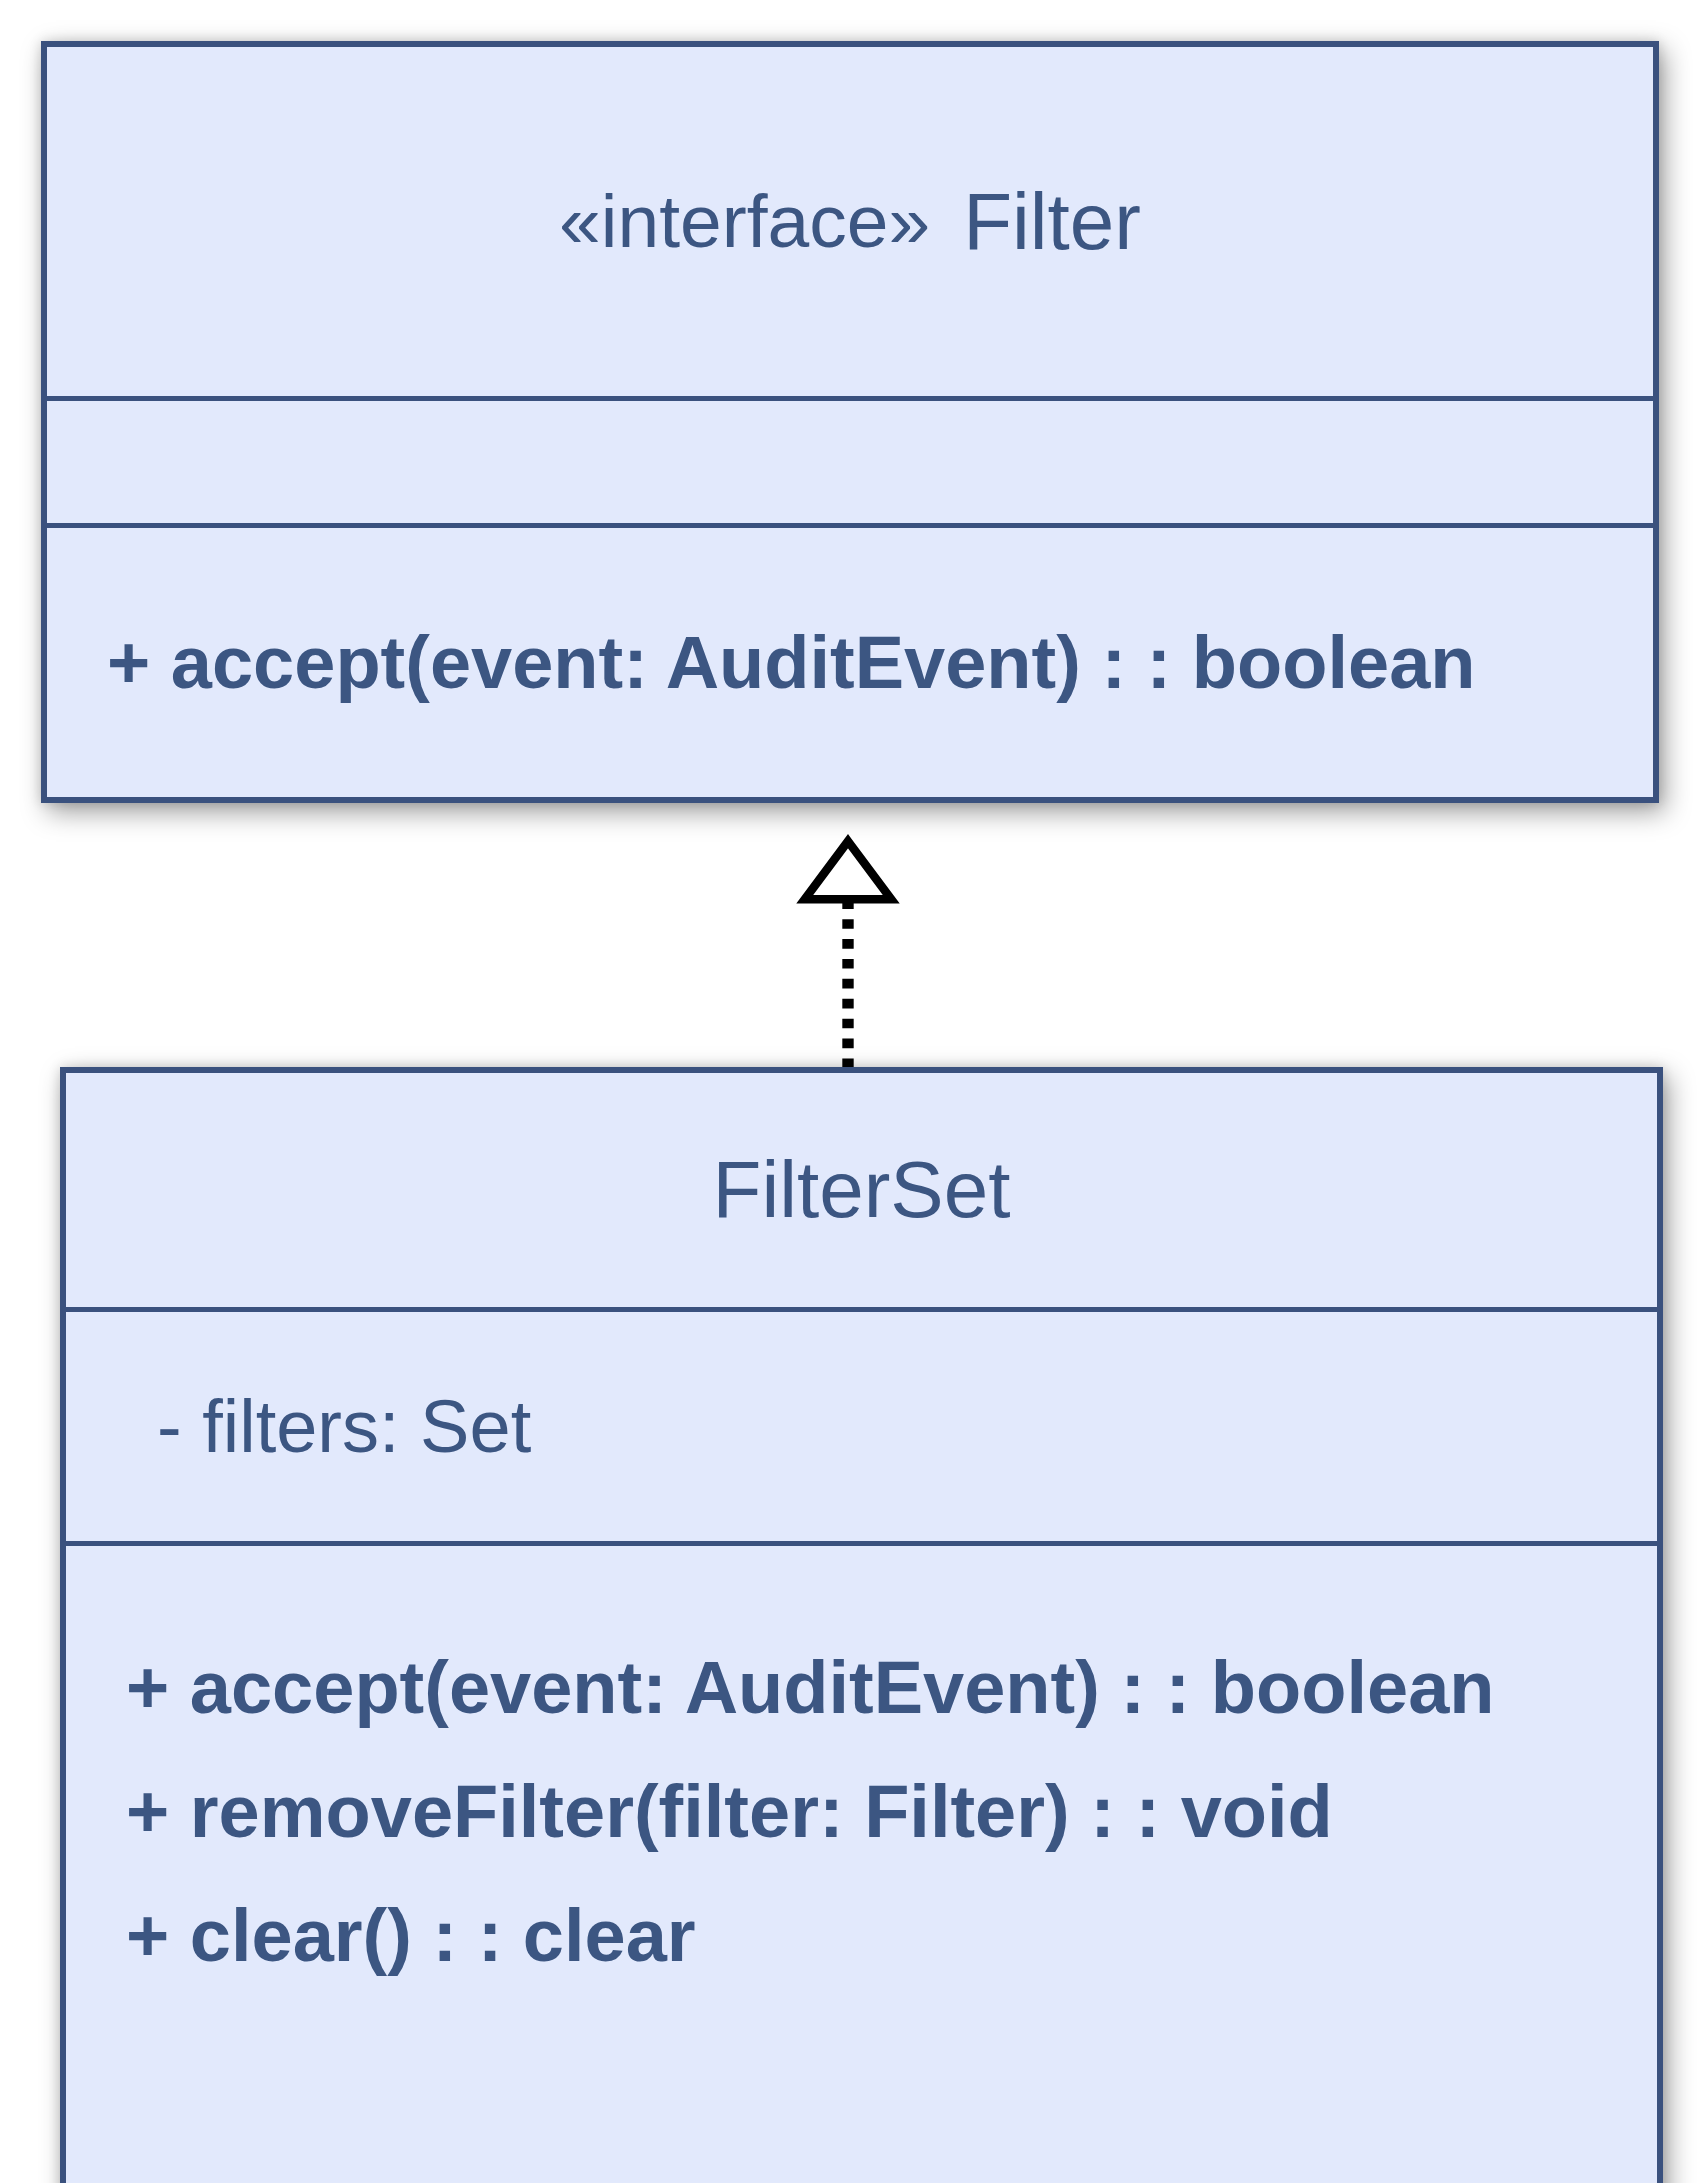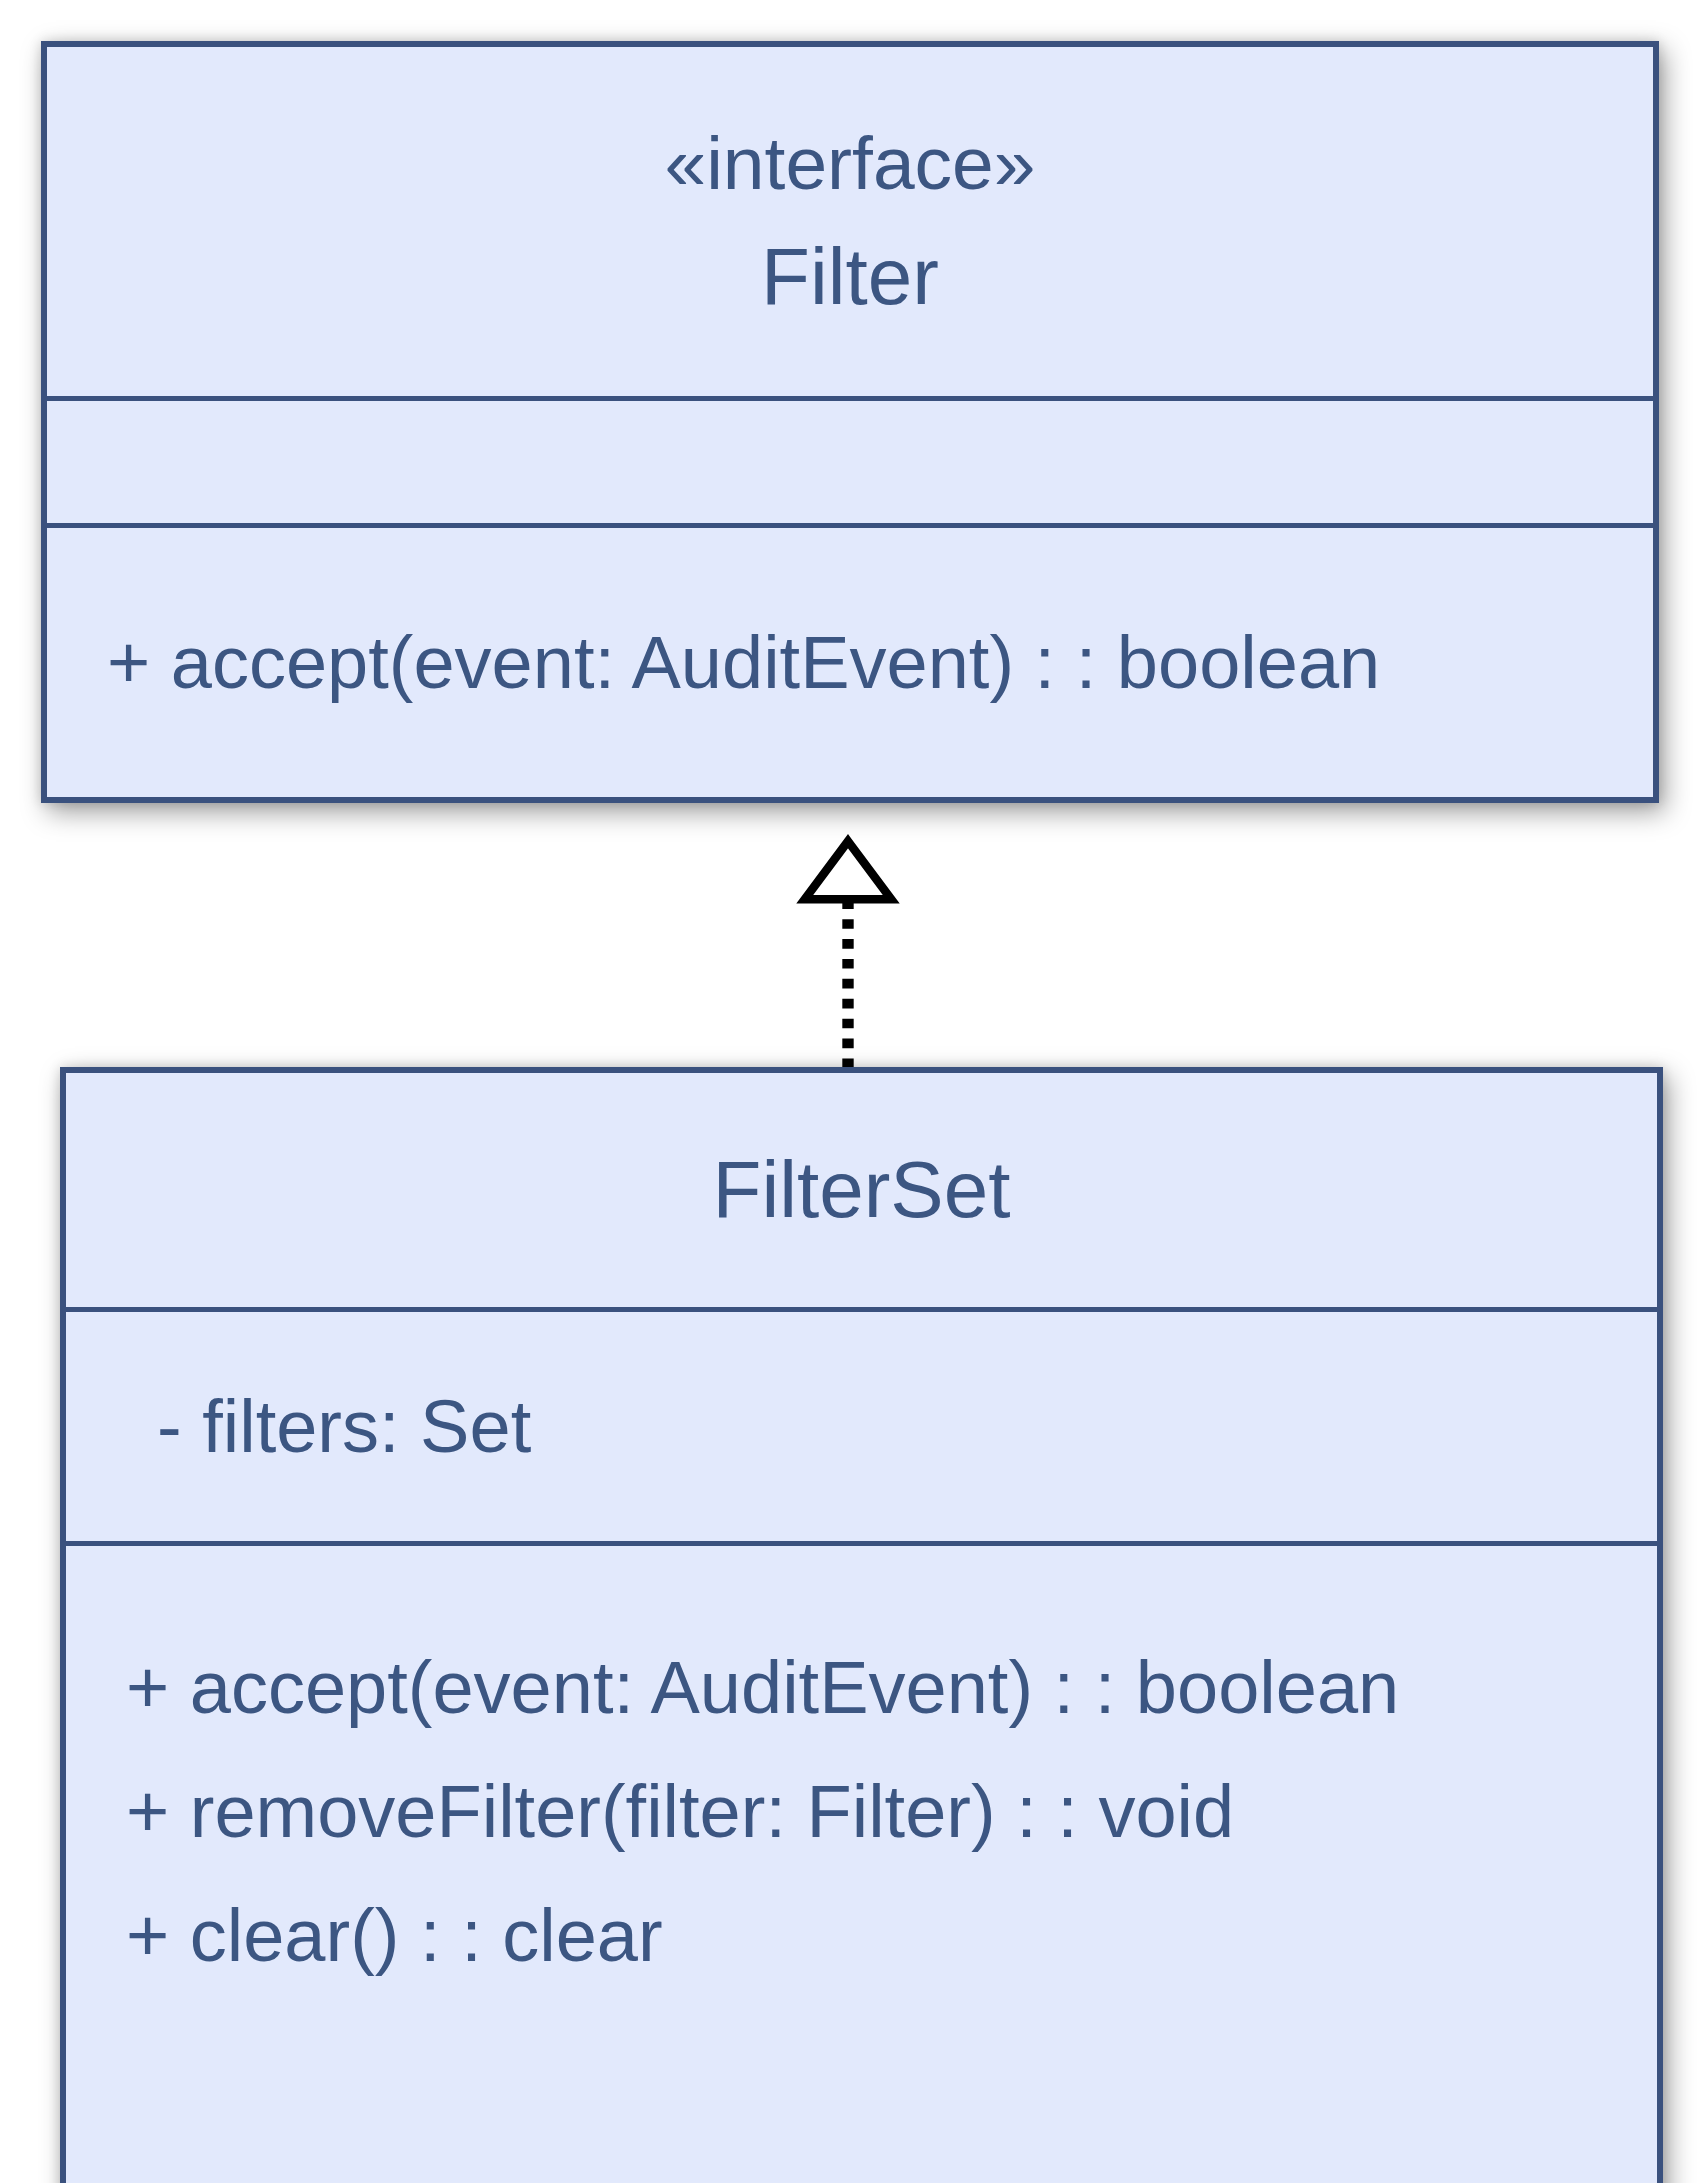--- a/index.html
+++ b/index.html
@@ -23,21 +23,21 @@
     border:6.3px solid var(--box-border);
     box-shadow:0 0 11.4px rgba(0,0,0,0.14), 5.7px 9px 25px rgba(0,0,0,0.38);
     display:flex;
     flex-direction:column;
     color:var(--text);
   }
   .compartment{width:100%;}
   .compartment.divided{border-top:5.7px solid var(--box-border);}
   .title-compartment{
     display:flex;
-    flex-direction:column;
+    flex-direction:row;
     align-items:center;
     justify-content:center;
     gap:33px;
   }
   .stereotype{
     font-size:75px;
     font-weight:400;
     line-height:1.05;
   }
   .class-name{
@@ -46,20 +46,21 @@
     line-height:1.05;
   }
   .attrs-compartment{
     display:flex;
     flex-direction:column;
     justify-content:center;
     padding-left:91px;
   }
   .methods-compartment{
     padding-left:60px;
+    font-weight:bold;
   }
   .methods-center{
     display:flex;
     flex-direction:column;
     justify-content:center;
   }
   .member-line{
     font-size:74px;
     line-height:124px;
     white-space:pre;

